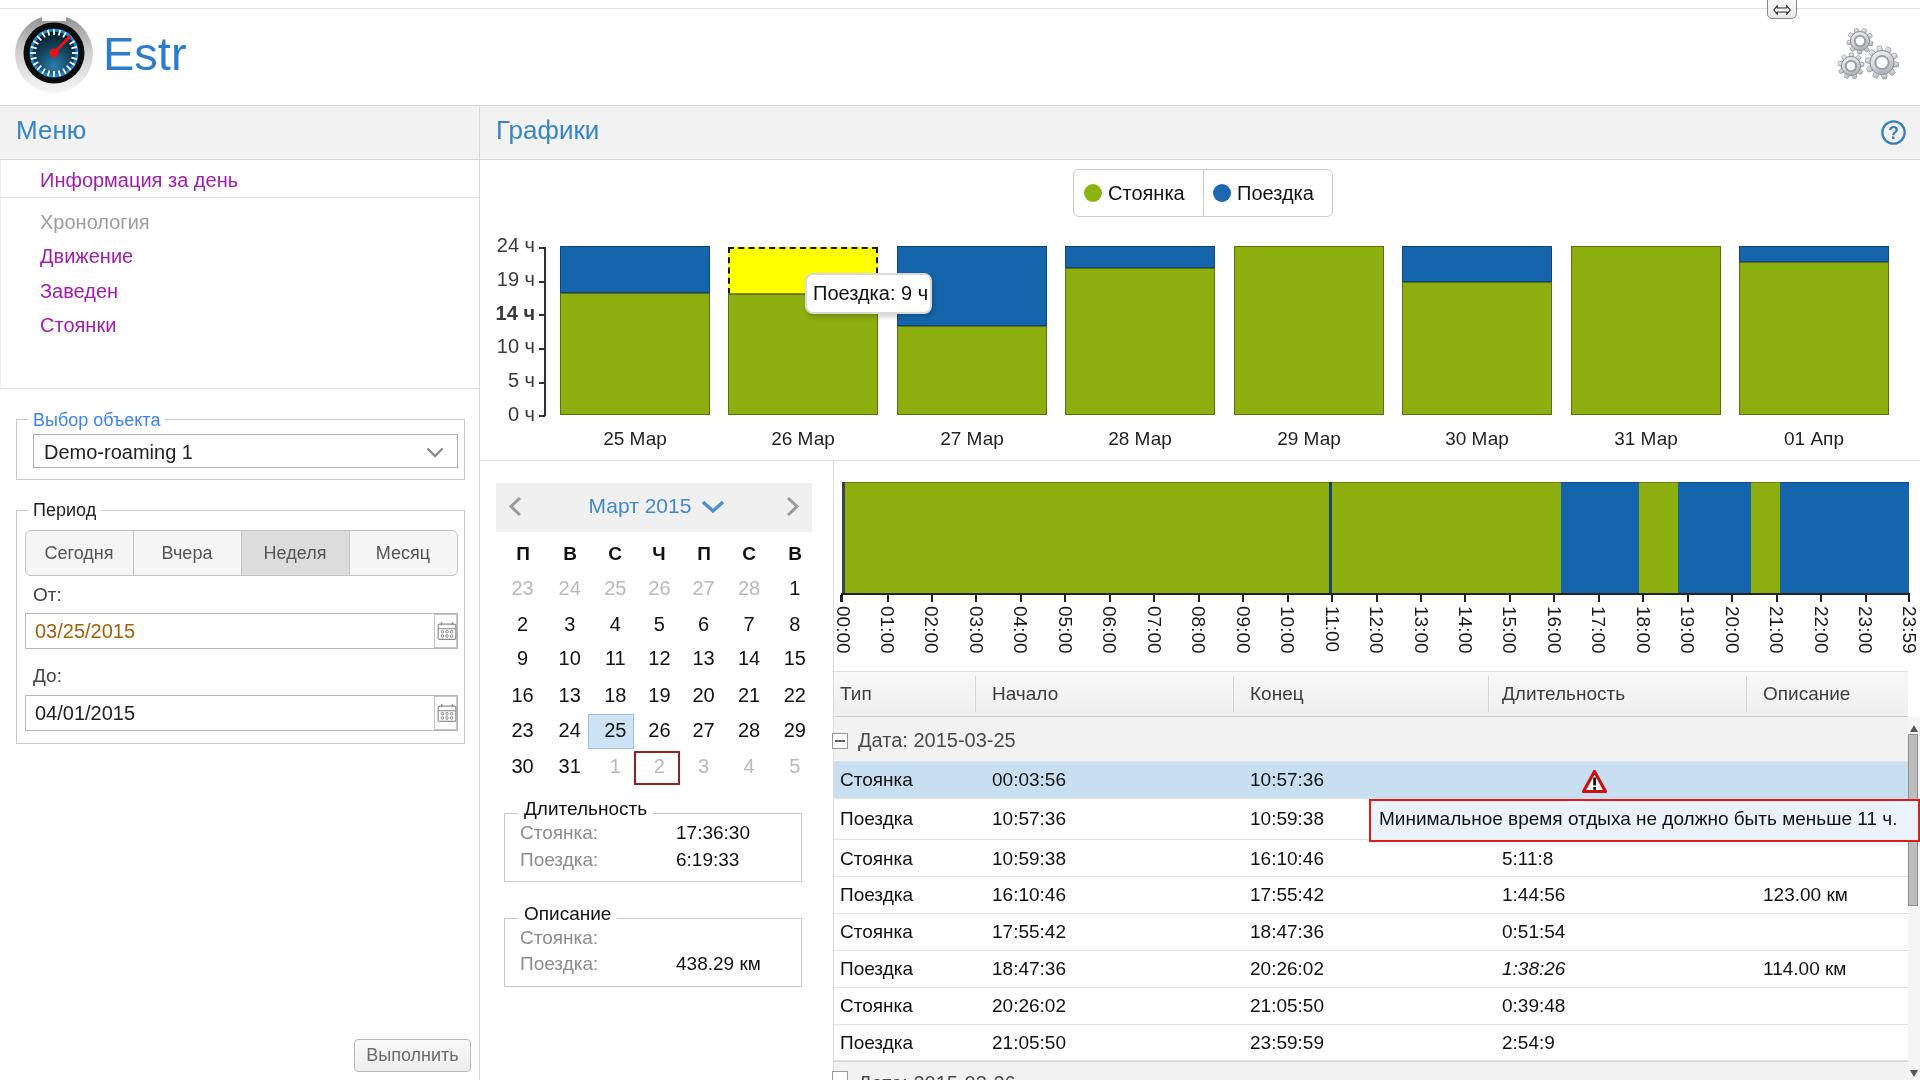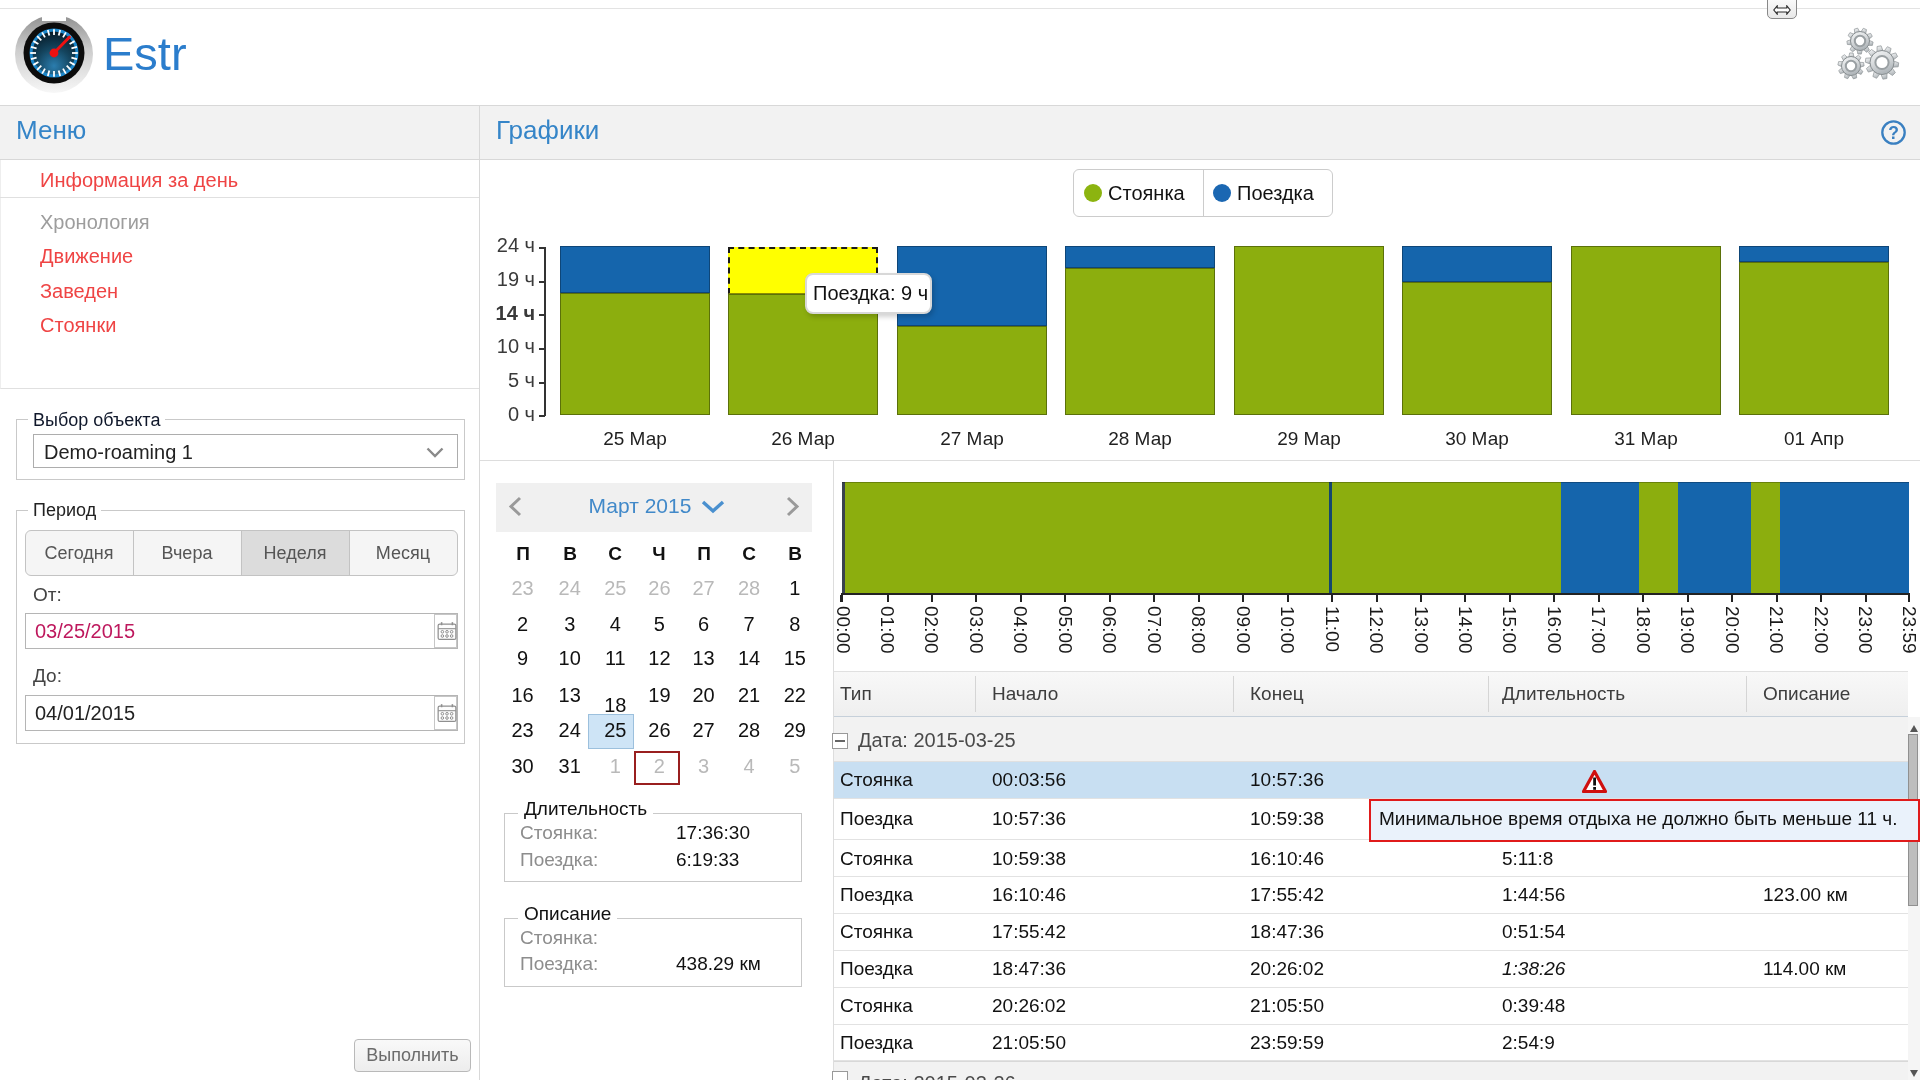--- a/index.html
+++ b/index.html
@@ -1,19 +1,19 @@
 <!DOCTYPE html>
 <html><head>
 <meta charset="utf-8">
 <style>
   html,body{margin:0;padding:0;}
   body{width:1920px;height:1080px;overflow:hidden;position:relative;background:#fff;
        font-family:"Liberation Sans", sans-serif;}
   .abs{position:absolute;}
-  .mi{font-size:20px;color:#ef4444;}
+  .mi{font-size:20px;color:#a21caf;}
   .pb{font-size:18px;color:#555;text-align:center;}
   .ylab{font-size:20px;color:#3a3a3a;text-align:right;width:40px;}
   .xlab{font-size:19px;color:#1f1f1f;text-align:center;width:150px;}
   .seg{position:absolute;box-sizing:border-box;}
   .tlab{position:absolute;font-size:19px;color:#1a1a1a;transform:rotate(90deg);transform-origin:0 0;white-space:nowrap;line-height:21px;}
   .th{position:absolute;font-size:19px;color:#3d3d3d;top:683px;}
   .td{position:absolute;font-size:19px;color:#111;}
   .cw{position:absolute;font-size:19px;color:#111;font-weight:bold;width:40px;text-align:center;}
   .cd{position:absolute;font-size:20px;color:#111;width:46px;text-align:center;}
   .cd.o{color:#b9b9b9;}
@@ -134,21 +134,21 @@
 
 <div class="abs" style="left:0;top:160px;width:479px;height:229px;border-bottom:1px solid #e0e0e0;border-left:1px solid #eee;box-sizing:border-box;"></div>
 <div class="abs" style="left:0;top:160px;width:479px;height:38px;border-bottom:1px solid #e0e0e0;box-sizing:border-box;"></div>
 <div class="abs mi" style="left:40px;top:169px;">Информация за день</div>
 <div class="abs mi" style="left:40px;top:211px;color:#9d9d9d;">Хронология</div>
 <div class="abs mi" style="left:40px;top:245px;">Движение</div>
 <div class="abs mi" style="left:40px;top:280px;">Заведен</div>
 <div class="abs mi" style="left:40px;top:314px;">Стоянки</div>
 
 <div class="abs" style="left:16px;top:419px;width:449px;height:61px;border:1px solid #c9c9c9;box-sizing:border-box;"></div>
-<div class="abs" style="left:28px;top:410px;font-size:18px;color:#0f172a;background:#fff;padding:0 5px;">Выбор объекта</div>
+<div class="abs" style="left:28px;top:410px;font-size:18px;color:#3b82f6;background:#fff;padding:0 5px;">Выбор объекта</div>
 <div class="abs" style="left:33px;top:434px;width:425px;height:34px;border:1px solid #adadad;box-sizing:border-box;background:#fff;"></div>
 <div class="abs" style="left:44px;top:441px;font-size:20px;color:#222;">Demo-roaming 1</div>
 <svg class="abs" style="left:426px;top:447px;" width="18" height="11" viewBox="0 0 18 11">
   <path d="M1.5 1.5 L9 9 L16.5 1.5" fill="none" stroke="#8a8a8a" stroke-width="2.4"></path>
 </svg>
 
 <div class="abs" style="left:16px;top:510px;width:449px;height:234px;border:1px solid #c9c9c9;box-sizing:border-box;"></div>
 <div class="abs" style="left:28px;top:500px;font-size:18px;color:#222;background:#fff;padding:0 5px;">Период</div>
 
 <div class="abs" style="left:25px;top:530px;width:433px;height:46px;border:1px solid #c3c3c3;border-radius:6px;background:#f5f5f5;box-sizing:border-box;"></div>
@@ -157,21 +157,21 @@
 <div class="abs" style="left:349px;top:530px;width:1px;height:46px;background:#c3c3c3;"></div>
 <div class="abs" style="left:242px;top:531px;width:107px;height:44px;background:#dcdcdc;"></div>
 <div class="abs pb" style="left:25px;top:543px;width:108px;">Сегодня</div>
 <div class="abs pb" style="left:133px;top:543px;width:108px;">Вчера</div>
 <div class="abs pb" style="left:241px;top:543px;width:108px;">Неделя</div>
 <div class="abs pb" style="left:349px;top:543px;width:108px;">Месяц</div>
 
 <div class="abs" style="left:33px;top:584px;font-size:19px;color:#444;">От:</div>
 <div class="abs" style="left:25px;top:613px;width:433px;height:36px;border:1px solid #b5b5b5;box-sizing:border-box;background:#fff;"></div>
 <div class="abs" style="left:434px;top:614px;width:23px;height:34px;border:1px solid #c6c6c6;box-sizing:border-box;background:#fff;"></div>
-<div class="abs" style="left:35px;top:620px;font-size:20px;color:#be185d;">03/25/2015</div>
+<div class="abs" style="left:35px;top:620px;font-size:20px;color:#a16207;">03/25/2015</div>
 <svg class="abs" style="left:437px;top:618px;" width="20" height="26" viewBox="0 0 26 25">
 <rect x="1.5" y="3.5" width="23" height="20" rx="2" fill="#fdfdfd" stroke="#8f8f8f" stroke-width="1.6"></rect>
 <line x1="1.5" y1="9.5" x2="24.5" y2="9.5" stroke="#8f8f8f" stroke-width="1.4"></line>
 <line x1="6" y1="1" x2="6" y2="5" stroke="#8f8f8f" stroke-width="2"></line>
 <line x1="20" y1="1" x2="20" y2="5" stroke="#8f8f8f" stroke-width="2"></line>
 <g fill="none" stroke="#8f8f8f" stroke-width="1.3">
 <circle cx="7" cy="13.5" r="1.7"></circle>
       <circle cx="13" cy="13.5" r="1.7"></circle>
       <circle cx="19" cy="13.5" r="1.7"></circle>
 <circle cx="7" cy="19" r="1.7"></circle>
@@ -299,21 +299,21 @@
 <div class="abs cd" style="left:771.8px;top:612.6px;">8</div>
 <div class="abs cd" style="left:499.5px;top:647.3px;">9</div>
 <div class="abs cd" style="left:546.7px;top:647.3px;">10</div>
 <div class="abs cd" style="left:592.3px;top:647.3px;">11</div>
 <div class="abs cd" style="left:636.4px;top:647.3px;">12</div>
 <div class="abs cd" style="left:680.5px;top:647.3px;">13</div>
 <div class="abs cd" style="left:726.1px;top:647.3px;">14</div>
 <div class="abs cd" style="left:771.8px;top:647.3px;">15</div>
 <div class="abs cd" style="left:499.5px;top:683.5px;">16</div>
 <div class="abs cd" style="left:546.7px;top:683.5px;">13</div>
-<div class="abs cd" style="left:592.3px;top:683.5px;margin-top:10px;">18</div>
+<div class="abs cd" style="left:592.3px;top:683.5px;">18</div>
 <div class="abs cd" style="left:636.4px;top:683.5px;">19</div>
 <div class="abs cd" style="left:680.5px;top:683.5px;">20</div>
 <div class="abs cd" style="left:726.1px;top:683.5px;">21</div>
 <div class="abs cd" style="left:771.8px;top:683.5px;">22</div>
 <div class="abs cd" style="left:499.5px;top:719.1px;">23</div>
 <div class="abs cd" style="left:546.7px;top:719.1px;">24</div>
 <div class="abs cd" style="left:592.3px;top:719.1px;">25</div>
 <div class="abs cd" style="left:636.4px;top:719.1px;">26</div>
 <div class="abs cd" style="left:680.5px;top:719.1px;">27</div>
 <div class="abs cd" style="left:726.1px;top:719.1px;">28</div>

